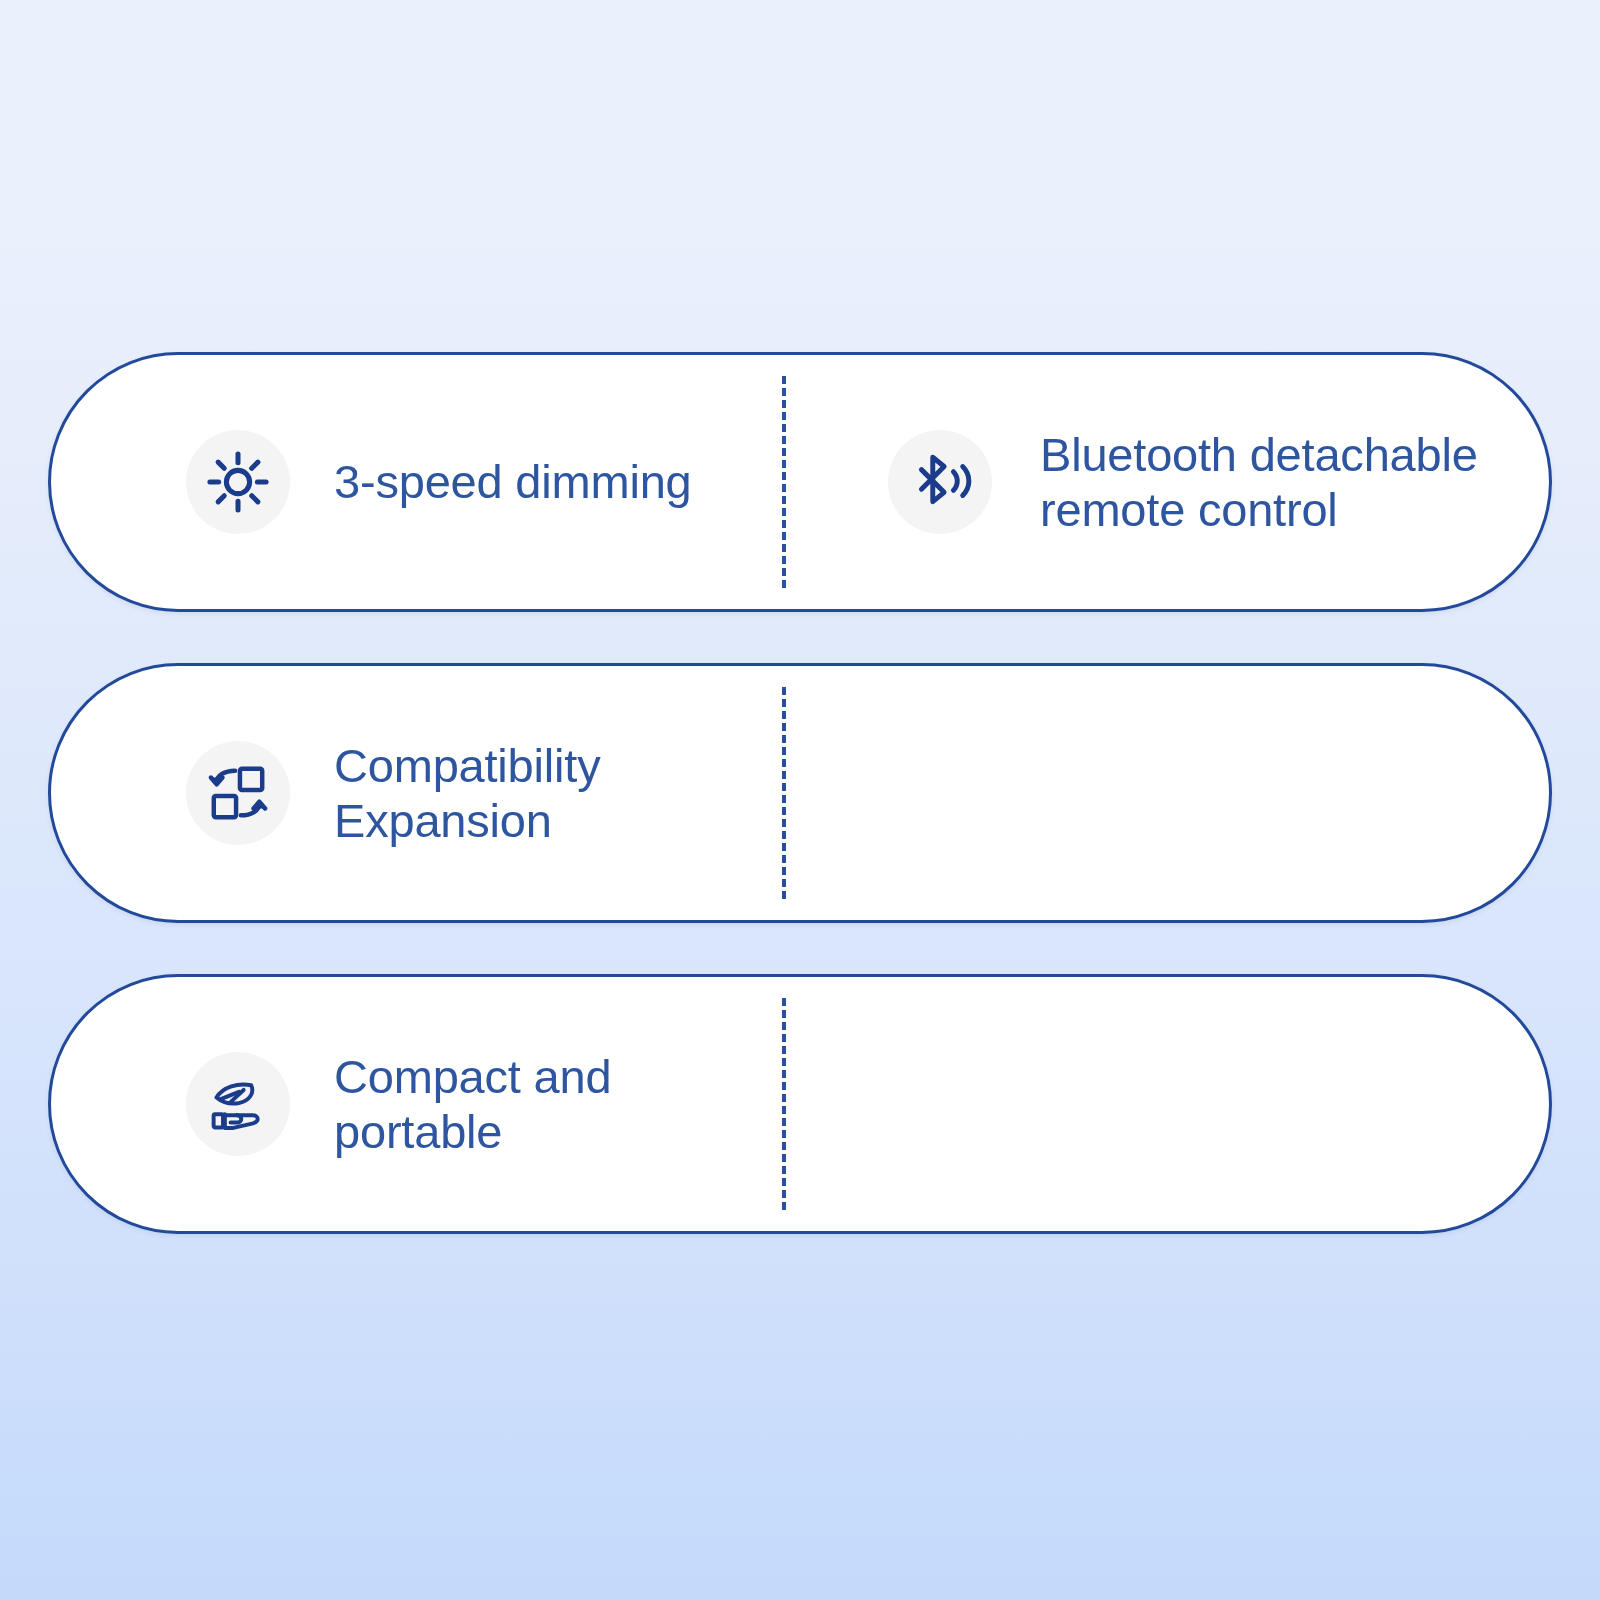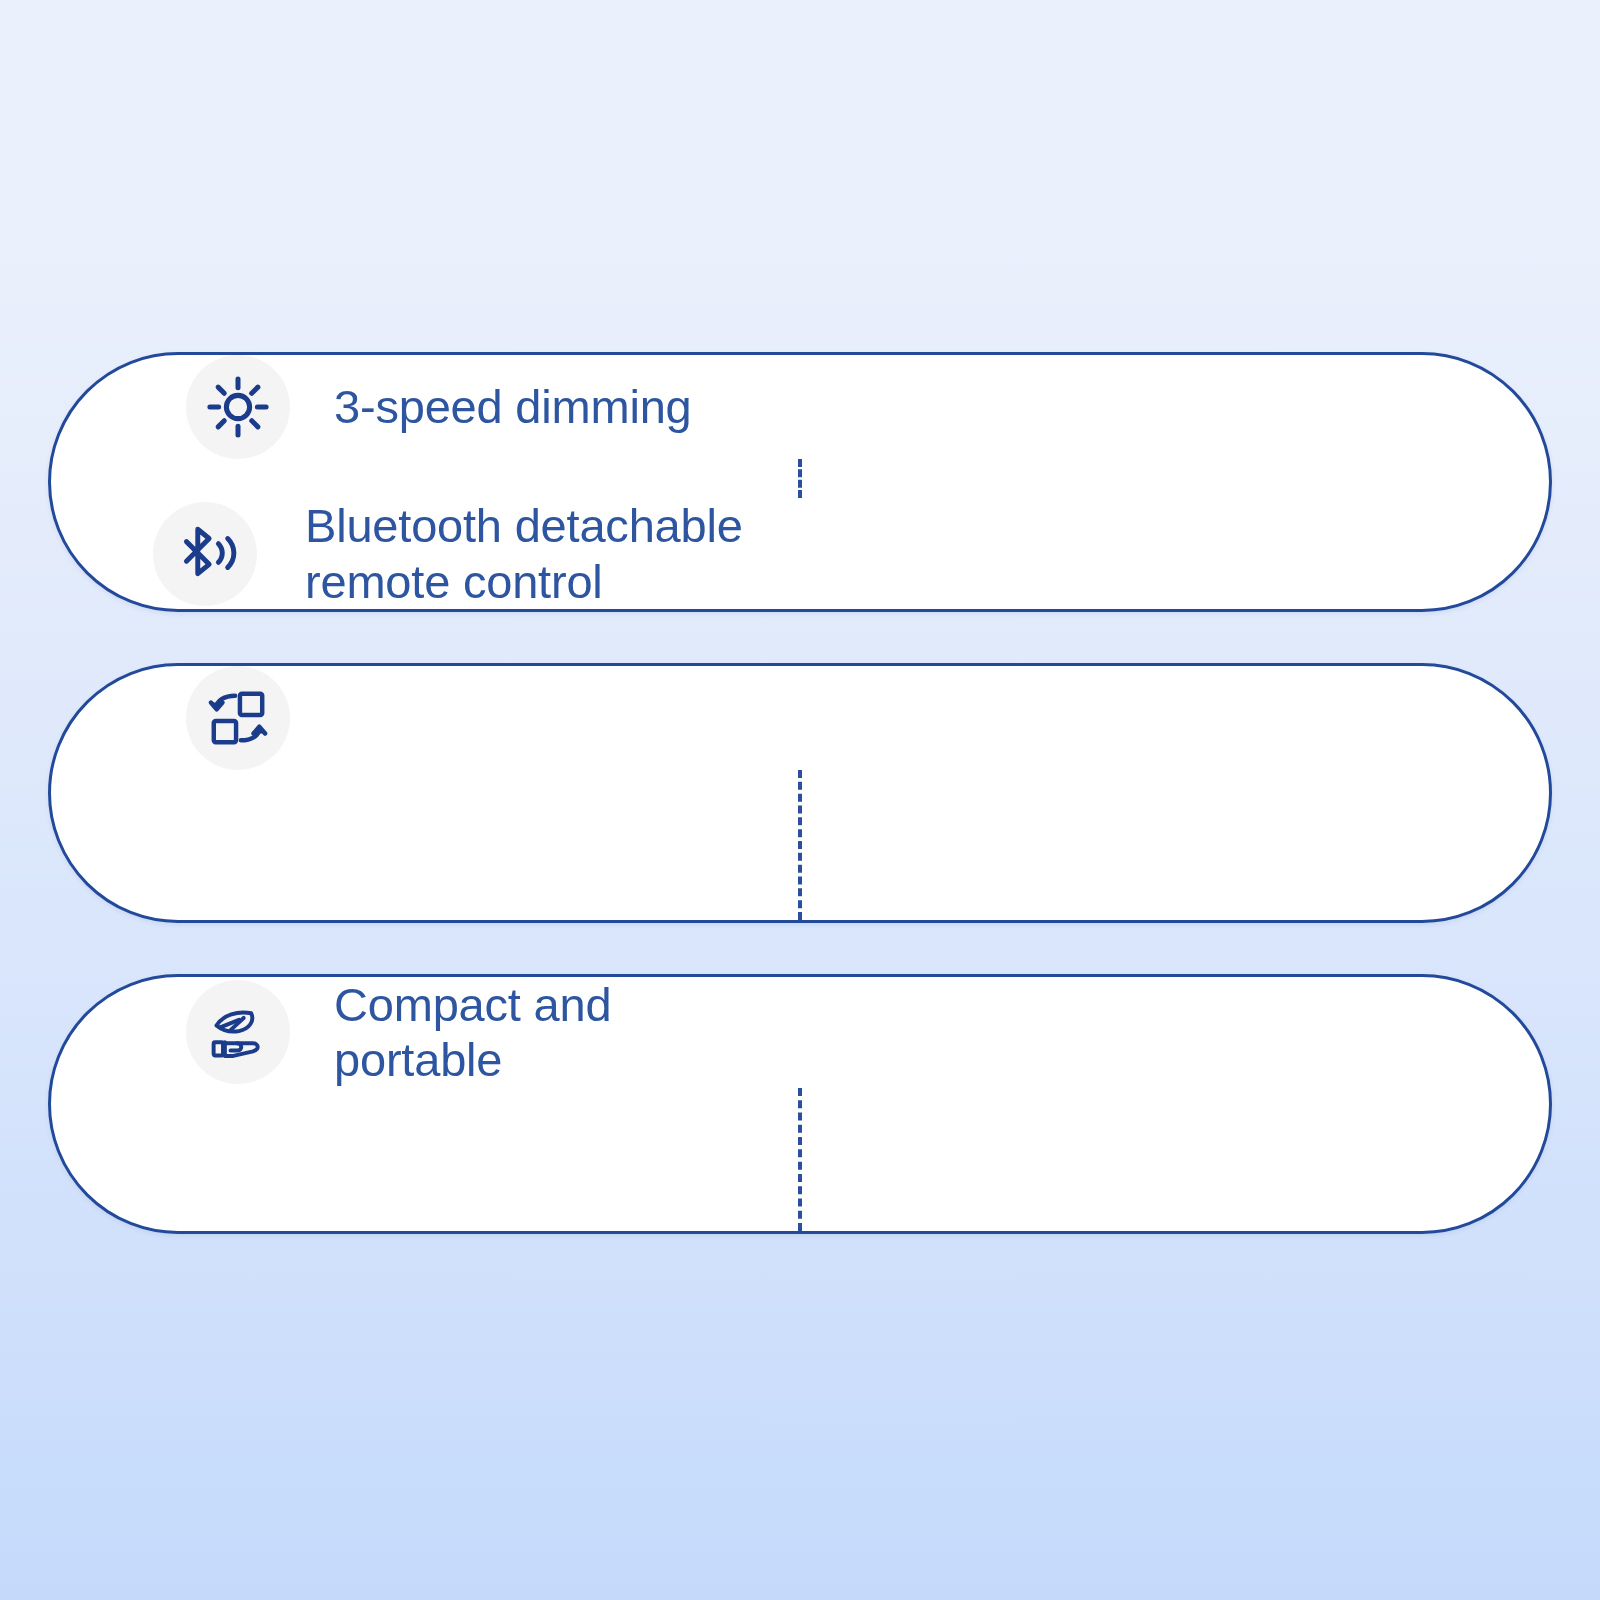--- a/index.html
+++ b/index.html
@@ -38,21 +38,21 @@
 
   .feature-card {
     position: relative;
     box-sizing: border-box;
     height: 260px;
     margin-bottom: 51px;
     background: #ffffff;
     border: 3px solid #23499a;
     border-radius: 130px;
     display: flex;
-    flex-direction: column;
+    flex-direction: row;
     align-items: stretch;
     box-shadow: 0 2px 4px rgba(120, 150, 200, 0.18);
   }
   .feature-card:last-child { margin-bottom: 8px; }
 
   .feature-half {
     display: flex;
     flex-direction: row;
     align-items: center;
     box-sizing: border-box;
@@ -146,20 +146,22 @@
         <div class="icon-badge">
           <svg width="62" height="62" viewBox="0 0 64 64" fill="none" stroke="#1b3c8b" stroke-width="4.6" stroke-linecap="round" stroke-linejoin="round">
             <rect x="34" y="7" width="23" height="22" rx="2"></rect>
             <rect x="7" y="35" width="23" height="22" rx="2"></rect>
             <path d="M29 9 C18 9 10 14 10 21"></path>
             <path d="M4 16 L10 23 L16 16" fill="#1b3c8b" stroke-linejoin="round"></path>
             <path d="M35 55 C46 55 54 50 54 43"></path>
             <path d="M48 48 L54 41 L60 48" fill="#1b3c8b" stroke-linejoin="round"></path>
           </svg>
         </div>
+        <div class="feature-label">Compatibility
+Expansion</div>
       </div>
       <div class="divider"></div>
     </div>
 
     <div class="feature-card">
       <div class="feature-half left">
         <div class="icon-badge">
           <svg width="60" height="60" viewBox="0 0 64 64" fill="none" stroke="#1b3c8b" stroke-width="4.2" stroke-linecap="round" stroke-linejoin="round">
             <path d="M9 25 C16 14 32 9 46 12 C50 20 44 29 33 31 C24 32.5 15 30 9 25 Z"></path>
             <line x1="13" y1="27" x2="33" y2="19"></line>

